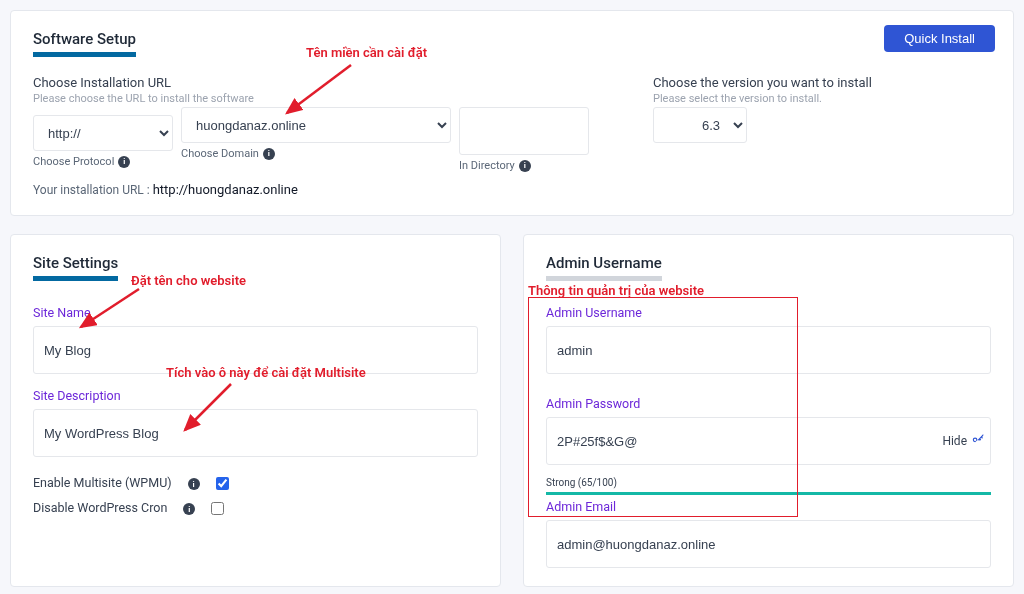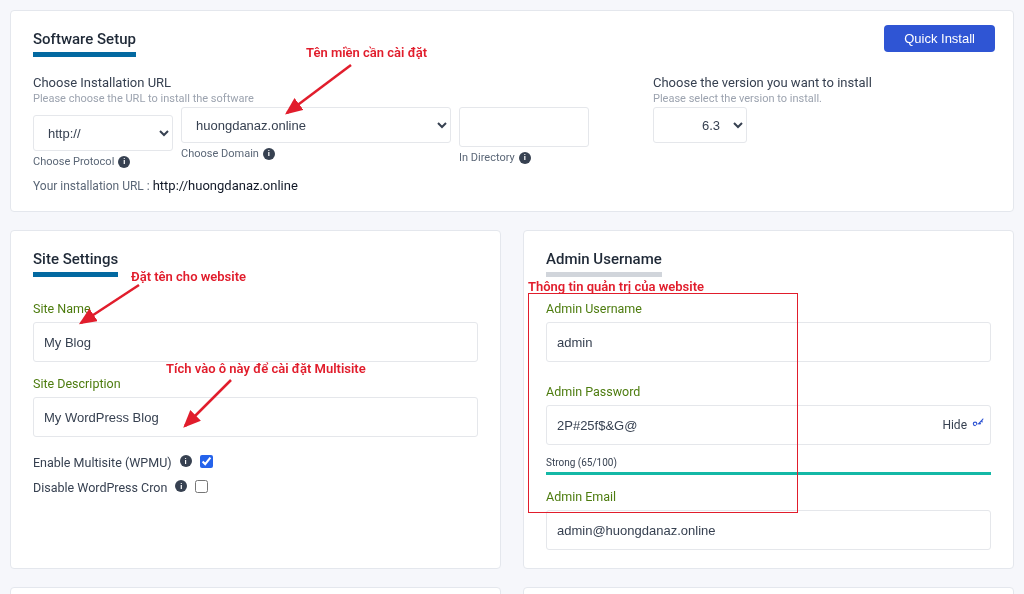--- a/index.html
+++ b/index.html
@@ -9,28 +9,28 @@
     .card-title.gray { border-bottom-color:#d1d5db; }
     .btn-primary { position:absolute; right:18px; top:14px; background:#2f55d4; color:#fff; border:none; border-radius:4px; padding:6px 20px; font-size:13px; font-weight:500; cursor:pointer; }
     .section-label { font-size:13px; color:#374151; margin-bottom:2px; }
     .section-sub { font-size:11px; color:#9ca3af; margin-bottom:2px; }
     .flex-row { display:flex; gap:8px; align-items:flex-start; margin-bottom:6px; }
     .field-group { display:flex; flex-direction:column; }
     select, input[type=text], input[type=email], input[type=password] {
       width:100%; border:1px solid #e5e7eb; border-radius:3px; padding:8px 10px; font-size:13px; background:#fff; color:#374151;
     }
     select { height:36px; }
-    input { height:40px; }
+    input { height:48px; }
     .sub-label { font-size:11px; color:#5b6777; margin-top:4px; display:flex; align-items:center; gap:4px; }
     .info-icon { display:inline-flex; width:12px; height:12px; border-radius:50%; background:#374151; color:#fff; font-size:8px; font-weight:bold; align-items:center; justify-content:center; }
     .url-line { font-size:12px; color:#5b6777; margin-top:10px; }
     .url-line span.val { color:#111827; font-size:13px; }
     .two-col { display:grid; grid-template-columns:1fr 1fr; gap:22px; }
-    .field-label { font-size:12.5px; color:#4d7c0f; margin-bottom:6px; margin-top:6px; display:block; }
-    .inline-opt { display:flex; align-items:flex-start; gap:8px; font-size:12.5px; color:#374151; margin-top:10px; }
+    .field-label { font-size:12.5px; color:#6d28d9; margin-bottom:6px; margin-top:6px; display:block; }
+    .inline-opt { display:flex; align-items:flex-end; gap:16px; font-size:12.5px; color:#374151; margin-top:10px; }
     input[type=checkbox] { width:13px; height:13px; cursor:pointer; accent-color:#2563eb; }
     .annotation { position:absolute; color:#e11d2c; font-size:13px; font-weight:600; pointer-events:none; z-index:5; }
     .red-box { position:absolute; border:1.5px solid #e11d2c; pointer-events:none; z-index:4; }
     .pw-row { position:relative; }
     .pw-hide { position:absolute; right:6px; top:50%; transform:translateY(-50%); display:flex; align-items:center; gap:4px; font-size:12px; color:#374151; cursor:pointer; }
     .key-icon { width:14px; height:14px; }
     .strength { font-size:10px; color:#374151; padding:8px 0 4px; border-bottom:3px solid #14b8a6; margin-top:4px; }
     .arrow { position:absolute; pointer-events:none; z-index:5; }
   </style>
 </head>
@@ -152,21 +152,21 @@
       <input type="text" style="padding-right: 60px;" value="2P#25f$&amp;G@">
       <div class="pw-hide">
         <span>Hide</span>
         <svg class="key-icon" viewBox="0 0 24 24" fill="#2f55d4">
             <path d="M7 14a4 4 0 1 1 4-4c0 .3 0 .6-.1.9L21 0v3l-2 2 1.5 1.5L19 8l-1.5-1.5L16 8l1.5 1.5L16 11l-4.9-.1c-.3.1-.6.1-.9.1L7 14zm-2-4a2 2 0 1 0 4 0 2 2 0 0 0-4 0z"></path>
           </svg>
       </div>
     </div>
     <div class="strength">Strong (65/100)</div>
 
-    <label class="field-label" style="margin-top:14px;">Admin Email</label>
+    <label class="field-label" style="margin-top:4px;">Admin Email</label>
     <input type="email" value="admin@huongdanaz.online" style="">
 
     
     <div class="annotation" style="left:4px; top:48px;">Thông tin quản trị của website</div>
     <div class="red-box" style="left:4px; top:62px; width:270px; height:220px;"></div>
   </div>
 </div>
 
 <div class="two-col">
   <div class="card" style="padding-bottom:6px;">

